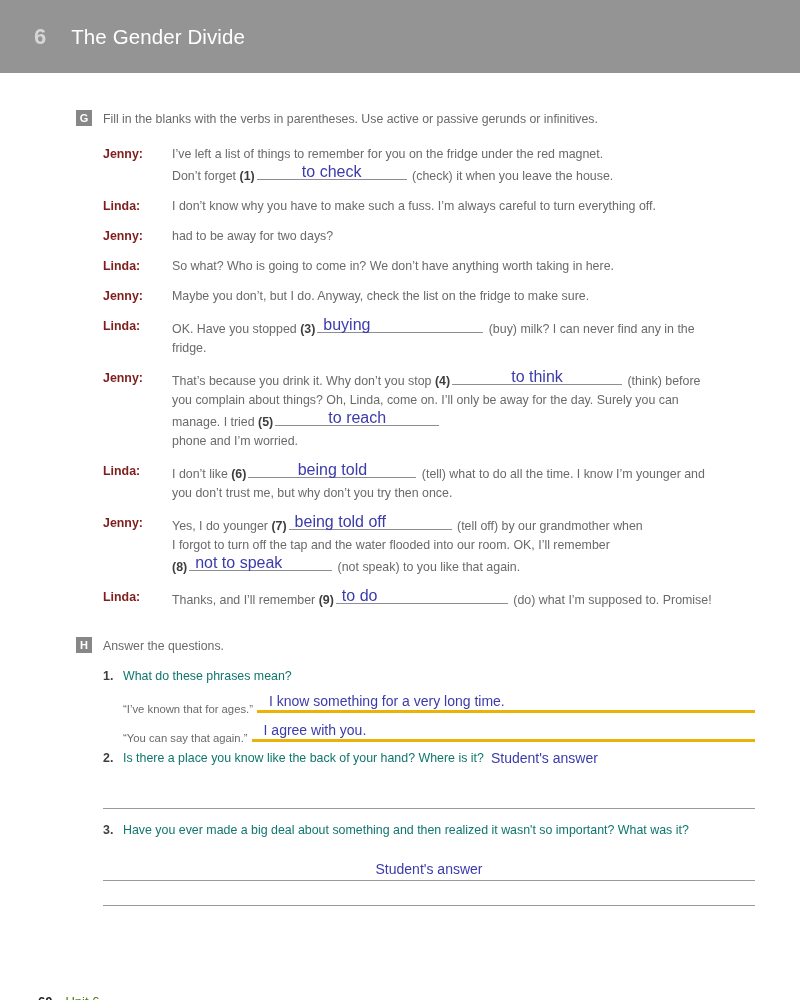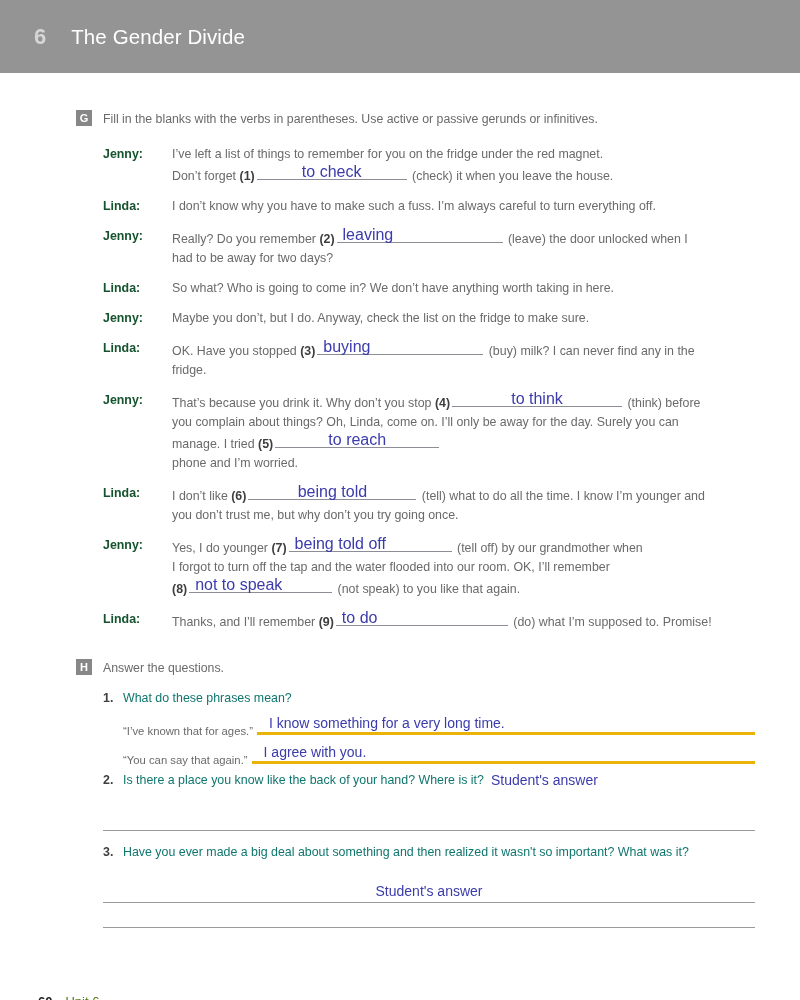--- a/index.html
+++ b/index.html
@@ -79,21 +79,21 @@
   .d-row {
     display: flex;
     align-items: flex-start;
     margin-bottom: 11px;
   }
   .d-speaker {
     width: 69px;
     flex: none;
     font-size: 12.4px;
     font-weight: bold;
-    color: #14532d;
+    color: #7f1d1d;
     line-height: 19px;
   }
   .d-lines {
     flex: 1;
     font-size: 12.4px;
     color: #6a6a6a;
     line-height: 19px;
   }
   .d-line { white-space: nowrap; }
 
@@ -232,21 +232,20 @@
       </div>
       <div class="d-row">
         <div class="d-speaker">Linda:</div>
         <div class="d-lines">
           <div class="d-line"><span>I don’t know why you have to make such a fuss. I’m always careful to turn everything off.</span></div>
         </div>
       </div>
       <div class="d-row">
         <div class="d-speaker">Jenny:</div>
         <div class="d-lines">
-          <div class="d-line"><span>Really? Do you remember </span><span class="num">(2)</span><span class="blank ans-left" style="width: 166px;"><span class="ans">leaving</span></span><span> (leave) the door unlocked when I</span></div>
           <div class="d-line"><span>had to be away for two days?</span></div>
         </div>
       </div>
       <div class="d-row">
         <div class="d-speaker">Linda:</div>
         <div class="d-lines">
           <div class="d-line"><span>So what? Who is going to come in? We don’t have anything worth taking in here.</span></div>
         </div>
       </div>
       <div class="d-row">
@@ -268,21 +267,21 @@
           <div class="d-line"><span>That’s because you drink it. Why don’t you stop </span><span class="num">(4)</span><span class="blank" style="width: 170px;"><span class="ans">to think</span></span><span> (think) before</span></div>
           <div class="d-line"><span>you complain about things? Oh, Linda, come on. I’ll only be away for the day. Surely you can</span></div>
           <div class="d-line"><span>manage. I tried </span><span class="num">(5)</span><span class="blank" style="width: 164px;"><span class="ans">to reach</span></span></div>
           <div class="d-line"><span>phone and I’m worried.</span></div>
         </div>
       </div>
       <div class="d-row">
         <div class="d-speaker">Linda:</div>
         <div class="d-lines">
           <div class="d-line"><span>I don’t like </span><span class="num">(6)</span><span class="blank" style="width: 168px;"><span class="ans">being told</span></span><span> (tell) what to do all the time. I know I’m younger and</span></div>
-          <div class="d-line"><span>you don’t trust me, but why don’t you try going once.</span></div>
+          <div class="d-line"><span>you don’t trust me, but why don’t you try then once.</span></div>
         </div>
       </div>
       <div class="d-row">
         <div class="d-speaker">Jenny:</div>
         <div class="d-lines">
           <div class="d-line"><span>Yes, I do younger </span><span class="num">(7)</span><span class="blank ans-left" style="width: 163px;"><span class="ans">being told off</span></span><span> (tell off) by our grandmother when</span></div>
           <div class="d-line"><span>I forgot to turn off the tap and the water flooded into our room. OK, I’ll remember</span></div>
           <div class="d-line"><span class="num">(8)</span><span class="blank ans-left" style="width: 143px;"><span class="ans">not to speak</span></span><span> (not speak) to you like that again.</span></div>
         </div>
       </div>

